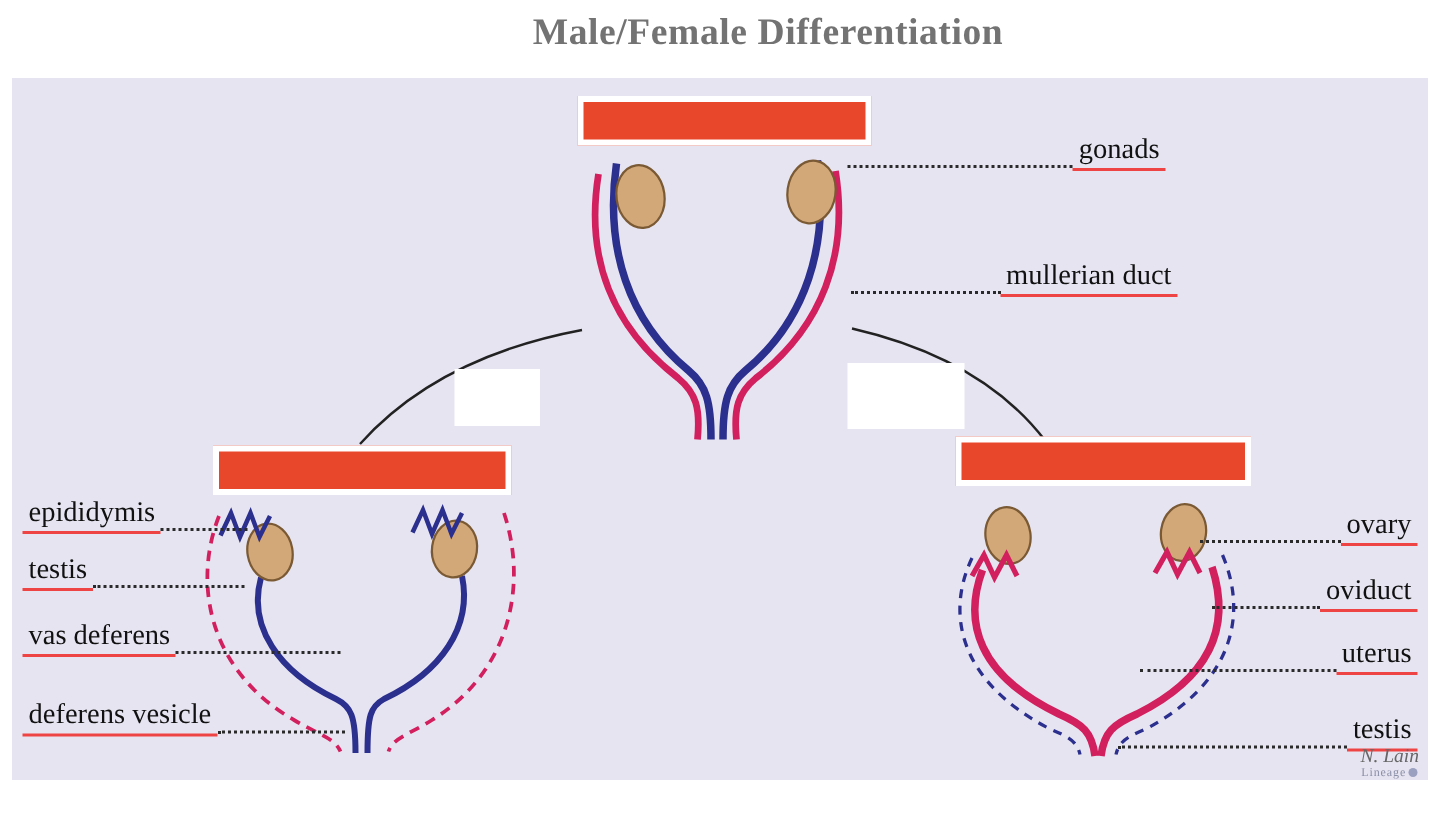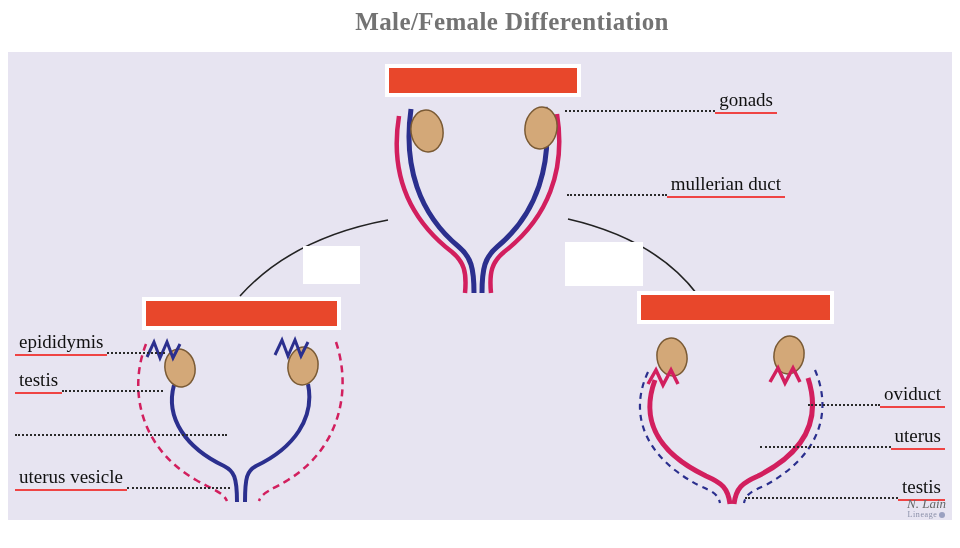--- a/index.html
+++ b/index.html
@@ -95,27 +95,32 @@
 
   <div class="label-row" style="left:15px;top:330px;width:150px">
     <span class="label-text">epididymis</span>
     <span class="leader"></span>
   </div>
   <div class="label-row" style="left:15px;top:368px;width:148px">
     <span class="label-text">testis</span>
     <span class="leader"></span>
   </div>
   <div class="label-row" style="left:15px;top:412px;width:212px">
+    <span class="label-text">vas deferens</span>
     <span class="leader"></span>
   </div>
   <div class="label-row" style="left:15px;top:465px;width:215px">
-    <span class="label-text">uterus vesicle</span>
+    <span class="label-text">deferens vesicle</span>
     <span class="leader"></span>
   </div>
 
+  <div class="label-row" style="left:800px;top:338px;width:145px">
+    <span class="leader"></span>
+    <span class="label-text">ovary</span>
+  </div>
   <div class="label-row" style="left:808px;top:382px;width:137px">
     <span class="leader"></span>
     <span class="label-text">oviduct</span>
   </div>
   <div class="label-row" style="left:760px;top:424px;width:185px">
     <span class="leader"></span>
     <span class="label-text">uterus</span>
   </div>
   <div class="label-row" style="left:745px;top:475px;width:200px">
     <span class="leader"></span>

